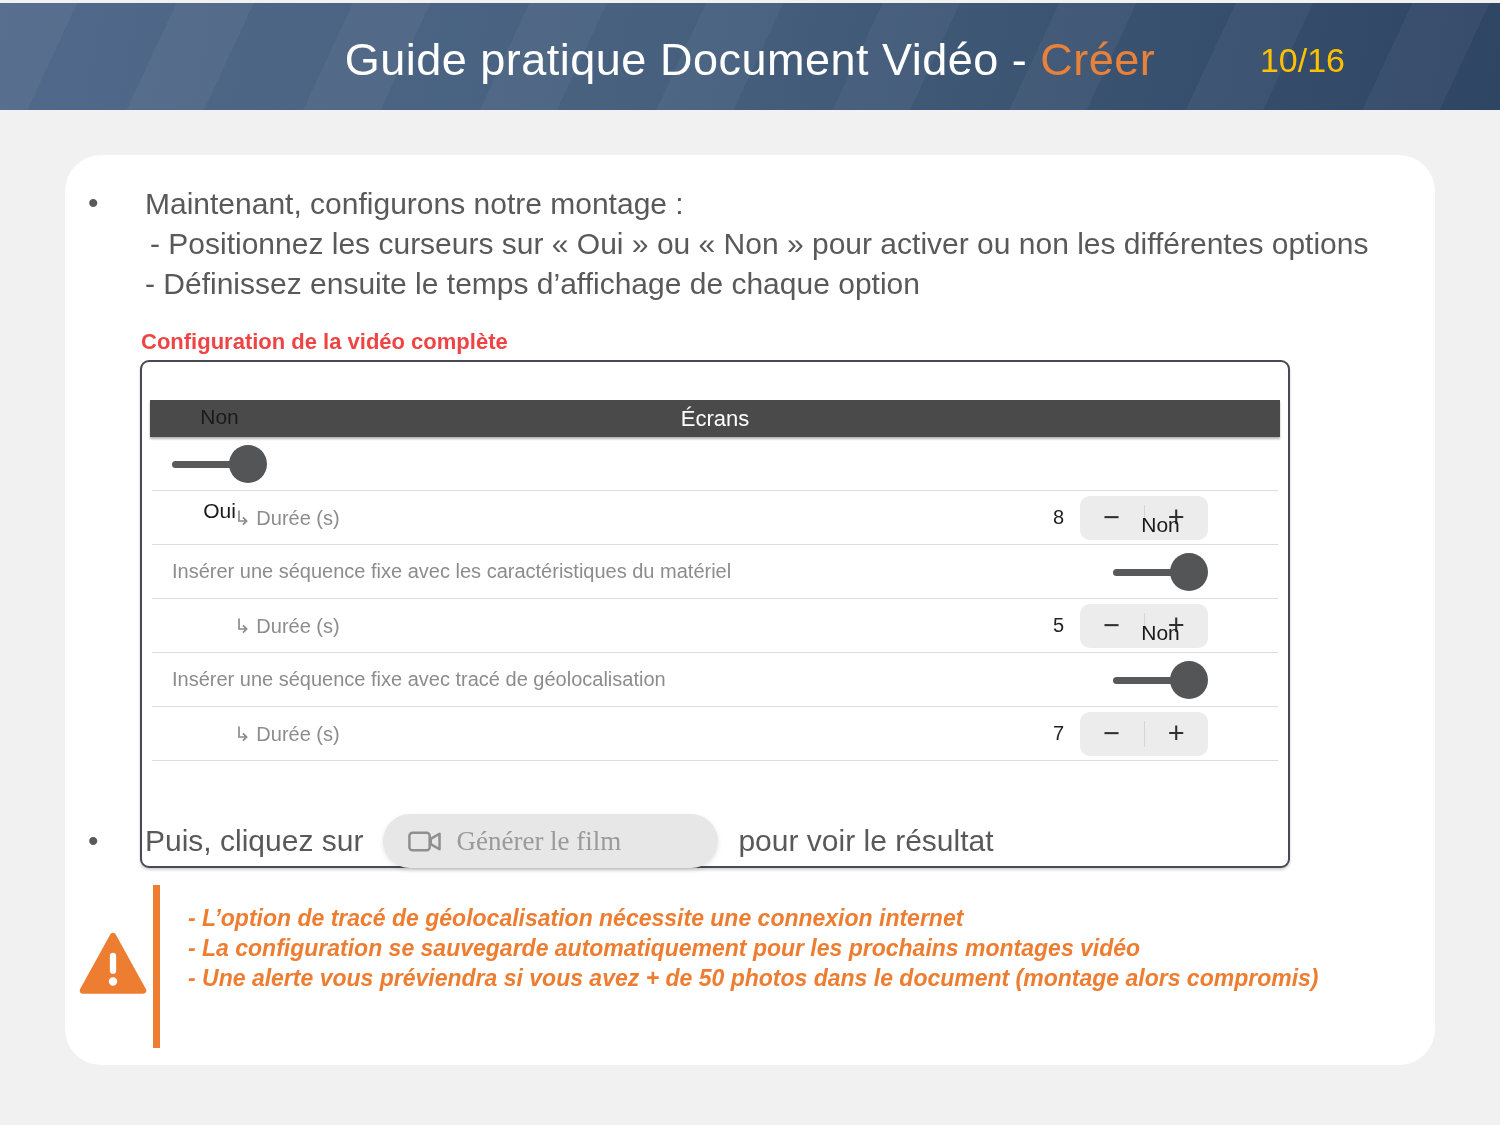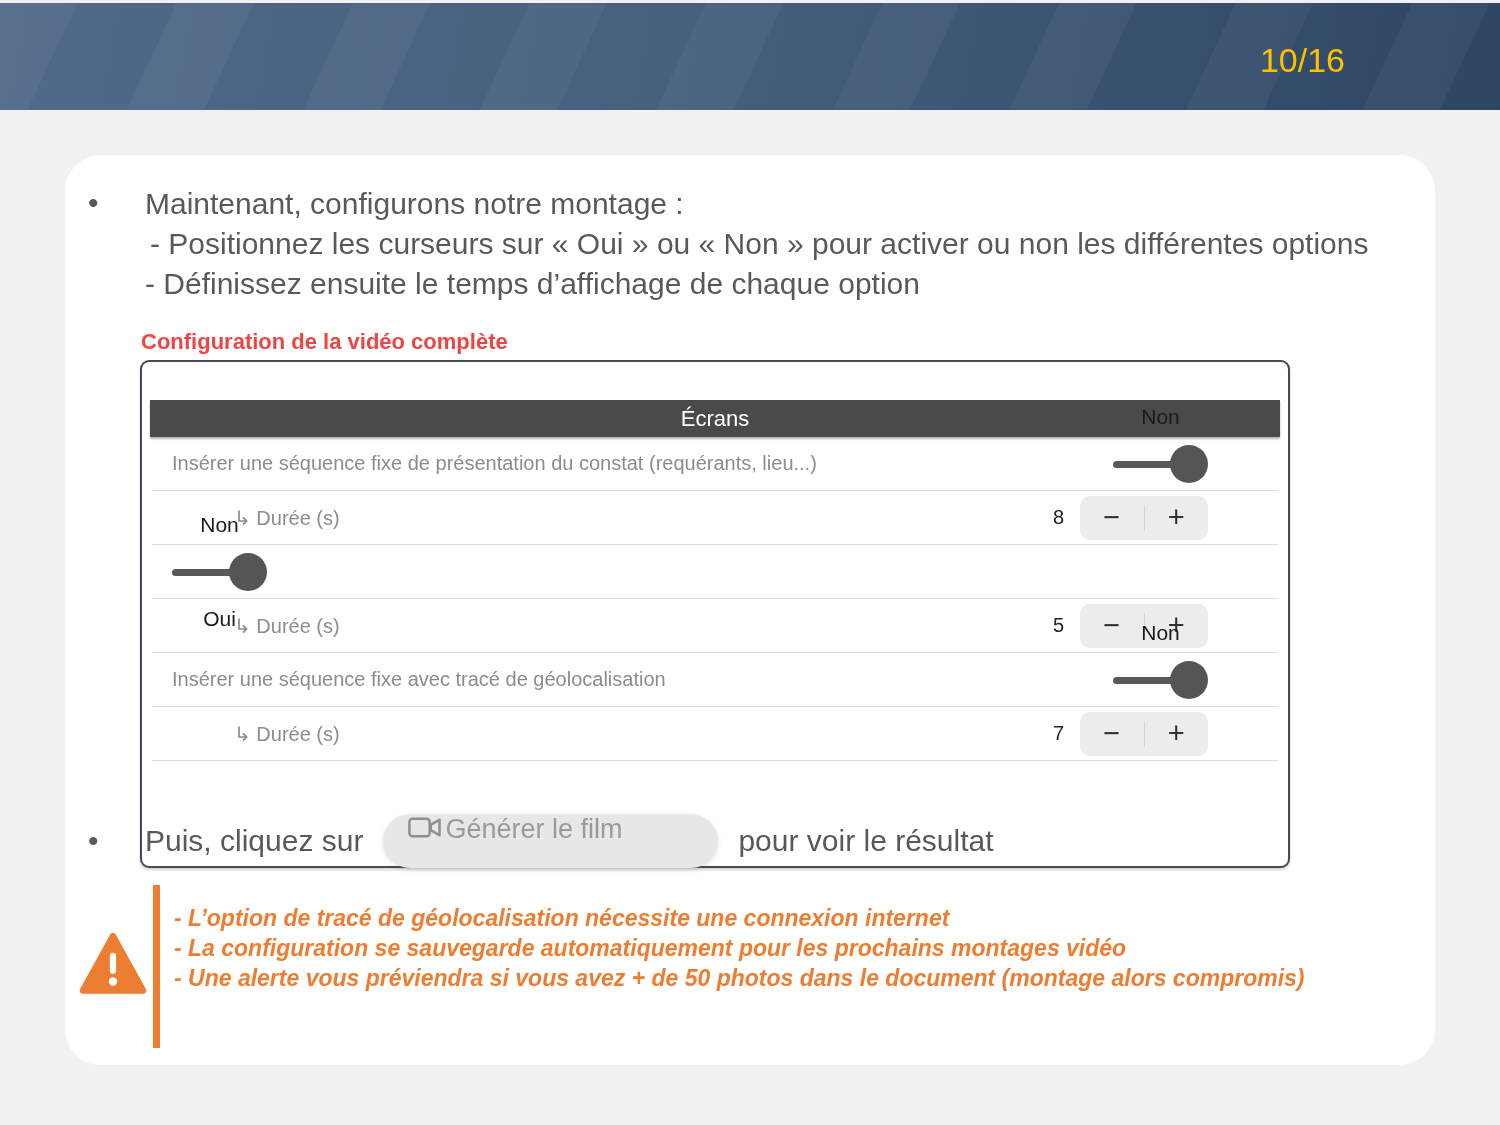--- a/index.html
+++ b/index.html
@@ -95,38 +95,39 @@
 
   
   .generate-line{
     position:absolute;left:23px;top:659px;display:flex;align-items:center;
     color:#595959;font-size:30px;
   }
   .generate-line .bullet{width:57px;font-size:30px;}
   .gen-button{
     margin:0 20px;width:335px;height:54px;border-radius:27px;
     background:#E7E7E7;box-shadow:0 2px 5px rgba(0,0,0,0.10);
-    display:flex;padding-left:24px;box-sizing:border-box;
-    gap:2px;color:#9A9A9A;font-size:27px;cursor:pointer;
+    display:flex;align-items:center;padding-left:24px;box-sizing:border-box;
+    gap:13px;color:#9A9A9A;font-size:27px;cursor:pointer;font-family:Liberation Serif, serif;
   }
 
   
   .warnings{position:absolute;left:13px;top:730px;display:flex;}
   .warn-icon{width:70px;height:92px;margin-top:33px;}
   .warn-bar{width:7px;height:163px;background:#ED7D31;margin-left:5px;}
   .warn-lines{
-    padding:18px 0 0 14px;
+    padding:18px 0 0 28px;
     color:#ED7D31;font-size:23px;font-style:italic;font-weight:bold;
     line-height:30px;white-space:nowrap;
   }
 </style>
 </head>
 <body>
 
 <div class="header">
+  <div class="header-title"><span>Guide pratique Document Vidéo - </span><span class="accent">Créer</span></div>
   <div class="page-indicator">10/16</div>
 </div>
 
 <div class="card">
 
   <div class="intro">
     <span class="bullet">•</span>
     <div class="intro-text">
       <div>Maintenant, configurons notre montage :</div>
       <div class="sub1">- Positionnez les curseurs sur « Oui » ou « Non » pour activer ou non les différentes options</div>
@@ -134,21 +135,20 @@
     </div>
   </div>
 
   <div class="config-label">Configuration de la vidéo complète</div>
 
   <div class="panel">
     <div class="section-bar">Écrans</div>
     <div class="rows">
 
       <div class="row">
-        <span class="row-label">Insérer une séquence fixe de présentation du constat (requérants, lieu...)</span>
         <div class="toggle">
           <span class="t-label">Non</span>
           <div class="slider">
             <div class="track"></div>
             <div class="knob"></div>
           </div>
           <span class="t-label">Oui</span>
         </div>
       </div>
 
@@ -156,20 +156,21 @@
         <span class="row-label">↳ Durée (s)</span>
         <span class="duration-value">8</span>
         <div class="stepper">
           <div class="step-btn">−</div>
           <div class="sep"></div>
           <div class="step-btn">+</div>
         </div>
       </div>
 
       <div class="row">
+        <span class="row-label">Insérer une séquence fixe avec les caractéristiques du matériel</span>
         <div class="toggle">
           <span class="t-label">Non</span>
           <div class="slider">
             <div class="track"></div>
             <div class="knob"></div>
           </div>
           <span class="t-label">Oui</span>
         </div>
       </div>
 

